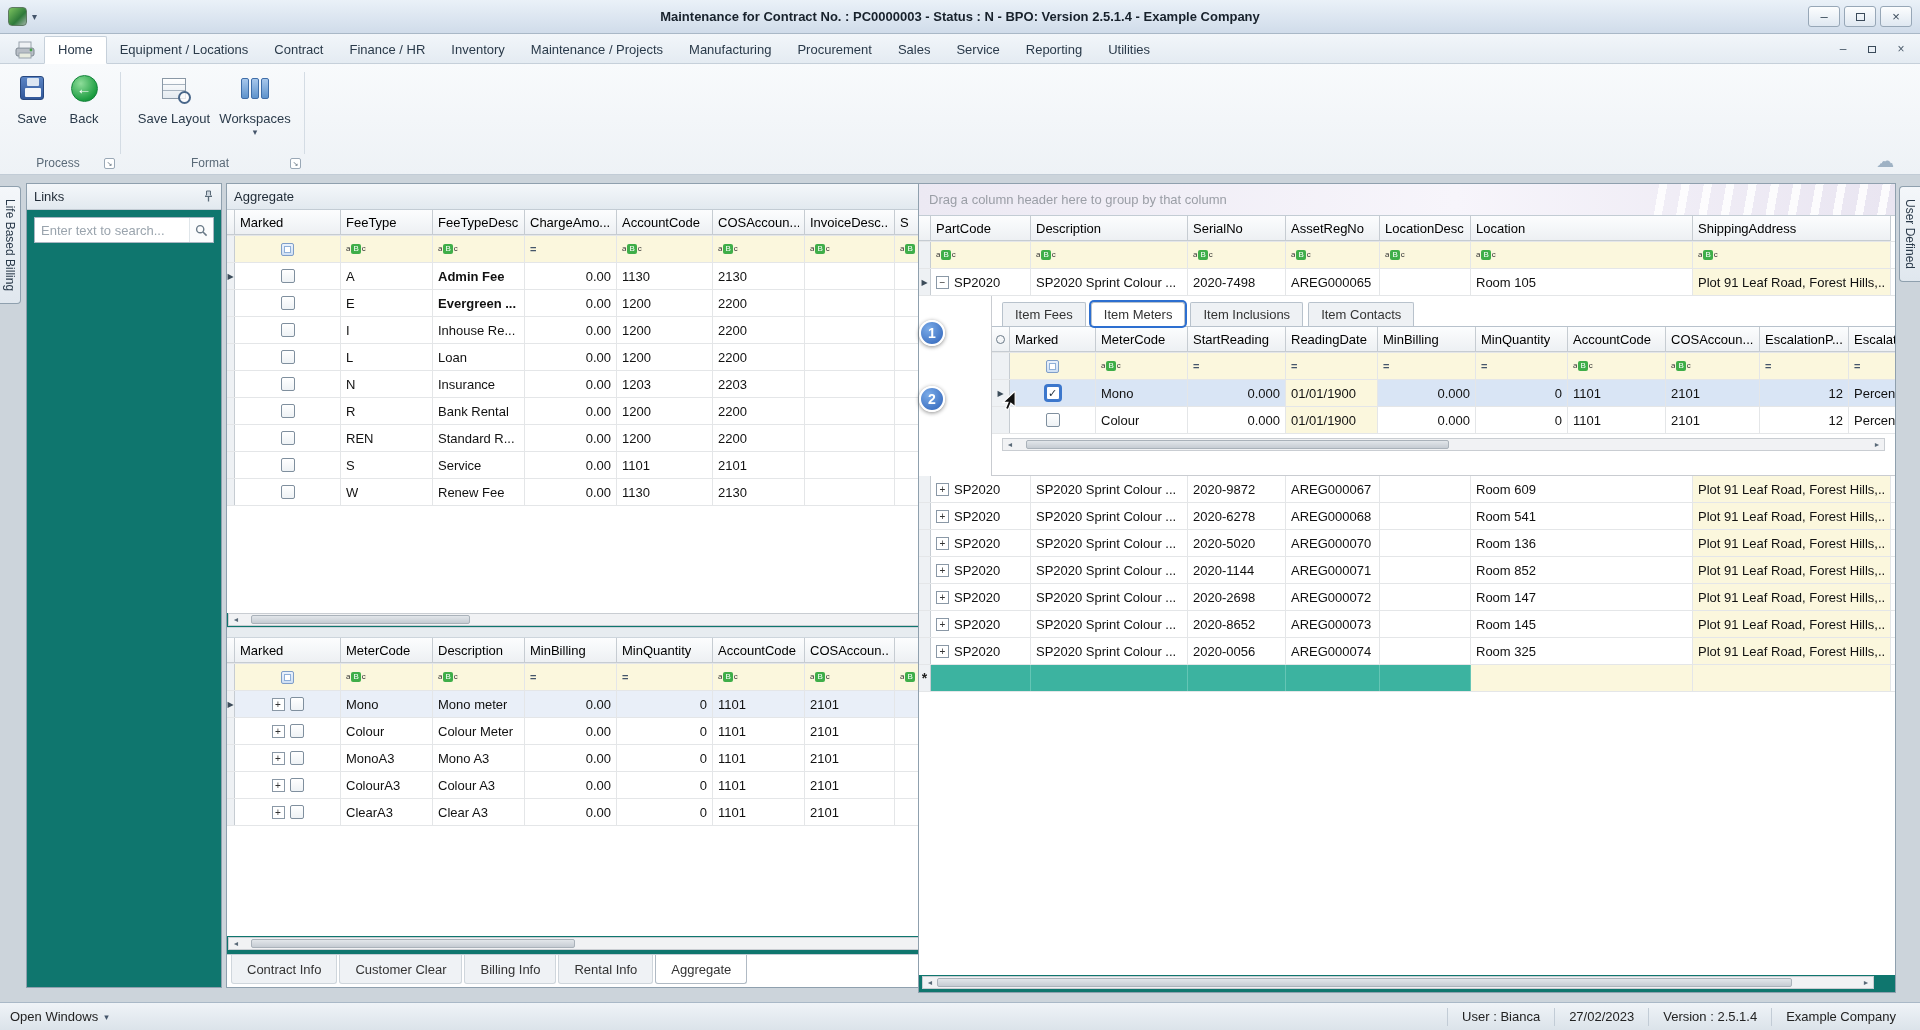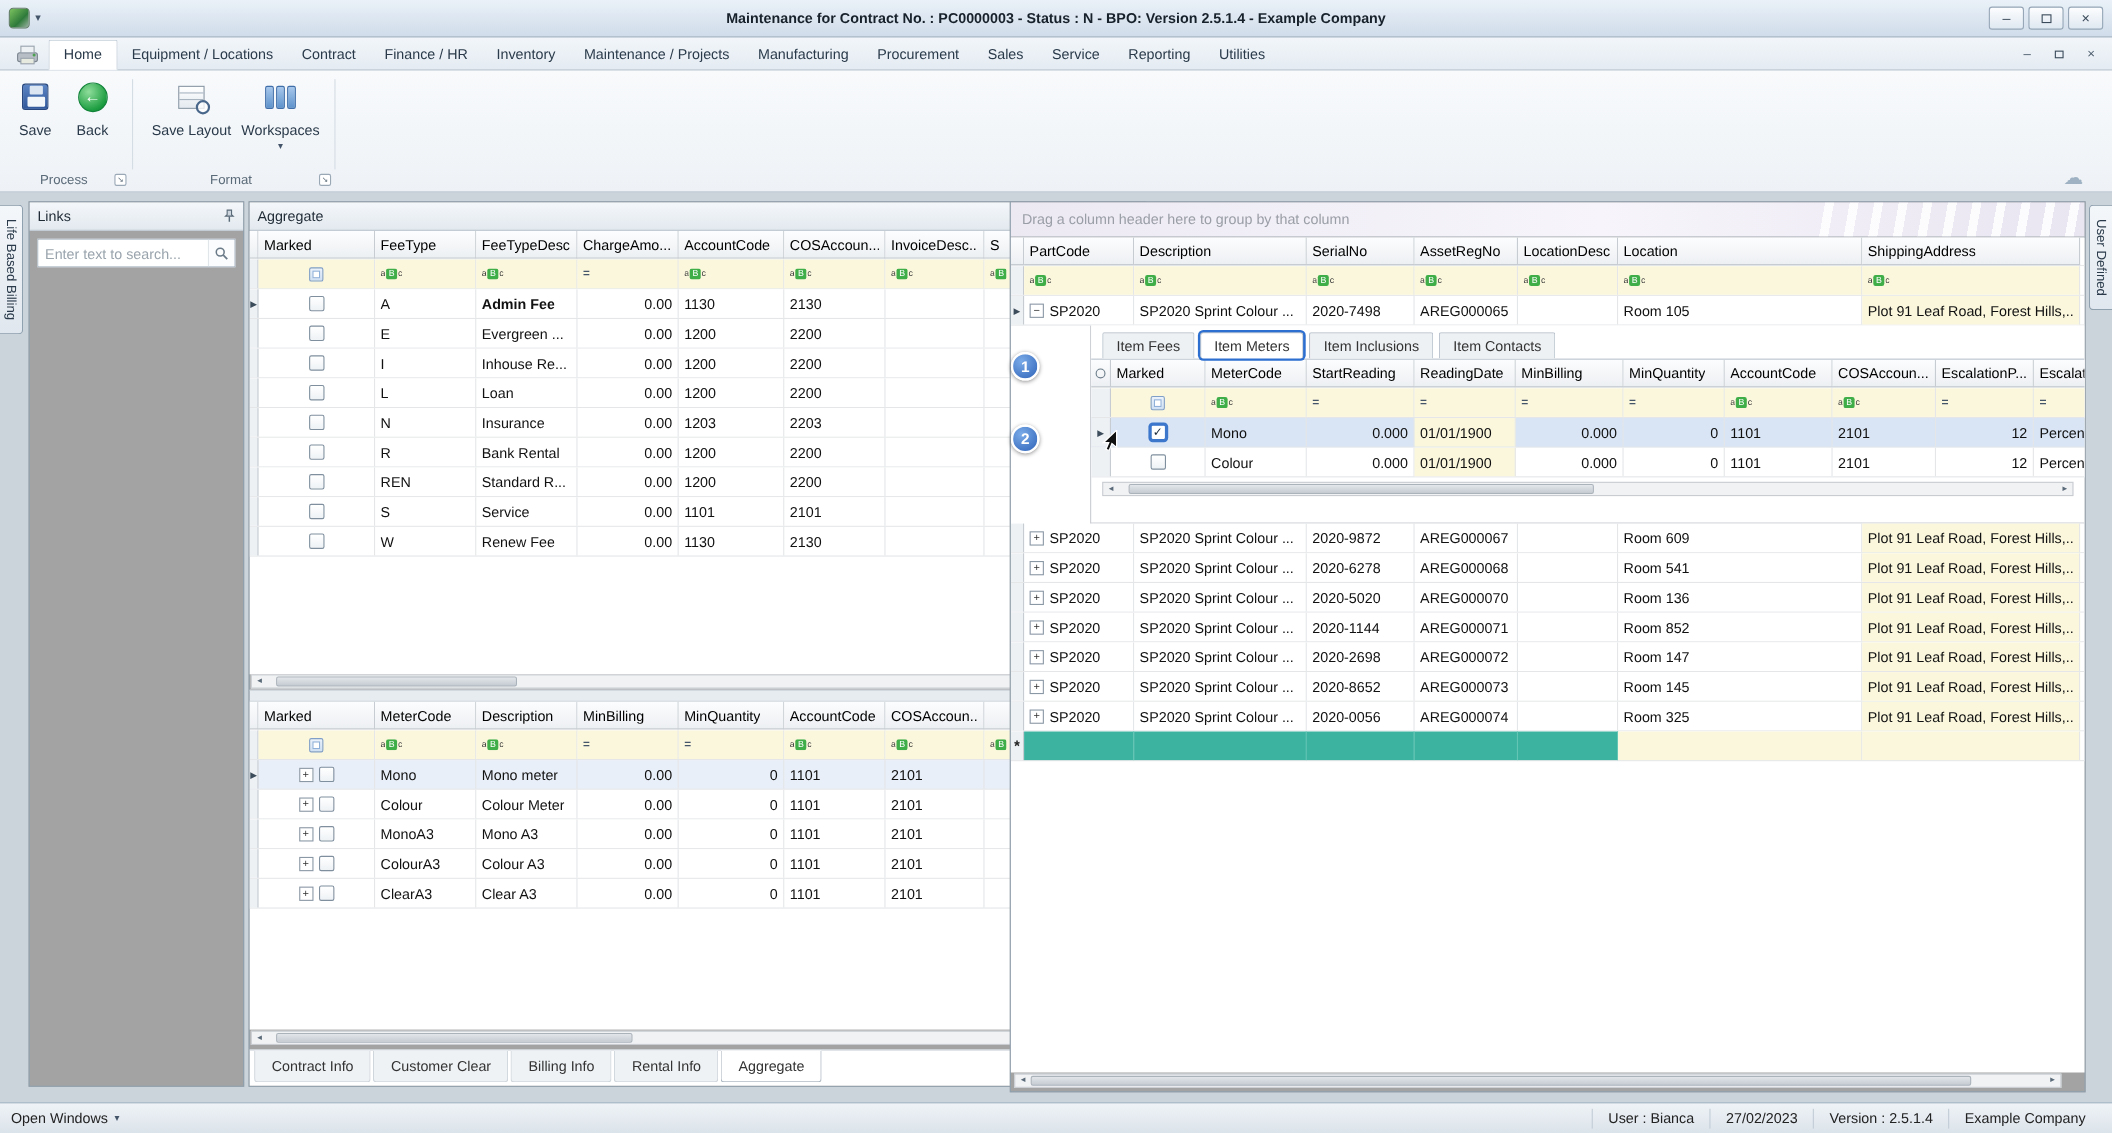--- a/index.html
+++ b/index.html
@@ -37,21 +37,21 @@
 .icon-layout::after{content:"";position:absolute;right:-6px;bottom:-6px;width:9px;height:9px;border:2px solid #49678a;border-radius:50%;background:rgba(255,255,255,.75)}
 .icon-ws{display:flex;gap:2px}
 .icon-ws span{width:8px;height:21px;border:1px solid #3f6ea9;border-radius:2px;background:linear-gradient(#a8c8ec,#5d92cc)}
 .ddm{font-size:9px;color:#44556a;display:block;margin-top:1px}
 .vsep{position:absolute;top:8px;bottom:20px;width:1px;background:#d4dce4}
 .rgrouplabel{position:absolute;bottom:4px;font-size:12px;color:#5a6a78;text-align:center}
 .rlauncher{position:absolute;bottom:5px;width:11px;height:11px;border:1px solid #9aa8b6;border-radius:2px;color:#5a6a78;font-size:7px;line-height:9px;text-align:center;background:#fff}
 .cloud{position:absolute;right:26px;bottom:2px;font-size:18px;color:#9fb2c4}
 
 
-.panel{position:absolute;background:#a3a3a3;border:1px solid #8fa0ae}
+.panel{position:absolute;background:#0f766e;border:1px solid #8fa0ae}
 .phead{height:26px;background:linear-gradient(#f4f7fa,#e2e9ef);border-bottom:1px solid #c3ccd4;display:flex;align-items:center;padding:0 7px;color:#1f2a35;font-size:13px}
 .phead .sp{flex:1}
 .pclose{margin-left:8px;font-size:15px;color:#4a5a68;line-height:1}
 
 
 #links{left:26px;top:183px;width:196px;height:805px}
 .searchrow{margin:7px;display:flex;border:1px solid #a9b6c2;height:26px;background:#fff}
 .searchrow input{flex:1;min-width:0;border:none;outline:none;padding:0 6px;font:13px "Liberation Sans",sans-serif;color:#444}
 .searchrow input::placeholder{color:#9aa4ad}
 .searchbtn{width:24px;display:flex;align-items:center;justify-content:center;border-left:1px solid #e0e6ea;background:#fbfcfd}
@@ -366,21 +366,21 @@
         </div>
       </div>
       <div class="grow">
         <div class="gcell gind" style="flex: 0 0 8px; width: 8px;"></div>
         <div class="gcell cmark" style="flex: 0 0 106px; width: 106px;">
           <span class="cb"></span>
         </div>
         <div class="gcell" style="flex: 0 0 92px; width: 92px;">
           <span>E</span>
         </div>
-        <div class="gcell" style="flex: 0 0 92px; width: 92px;">
+        <div class="gcell" style="flex: 0 0 92px; width: 92px; font-weight: bold;">
           <span>Evergreen ...</span>
         </div>
         <div class="gcell num" style="flex: 0 0 92px; width: 92px;">
           <span>0.00</span>
         </div>
         <div class="gcell" style="flex: 0 0 96px; width: 96px;">
           <span>1200</span>
         </div>
         <div class="gcell" style="flex: 0 0 92px; width: 92px;">
           <span>2200</span>

